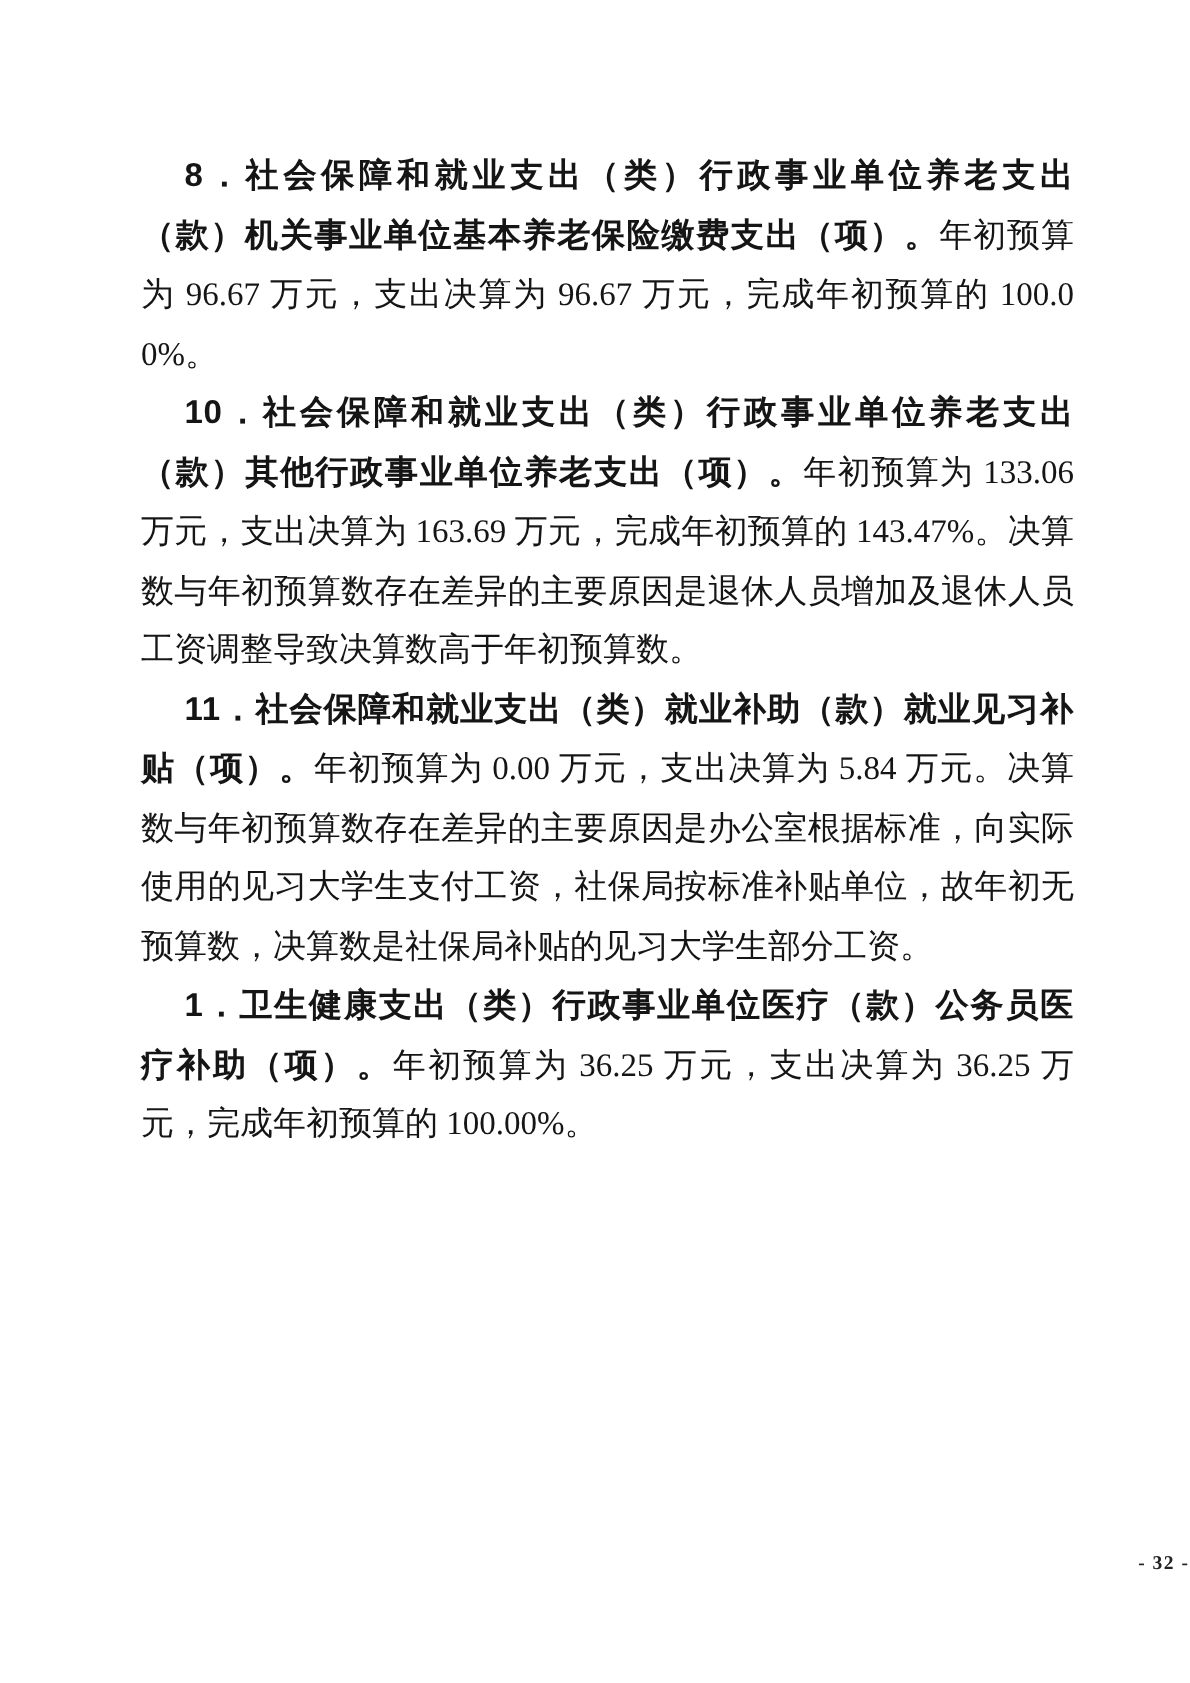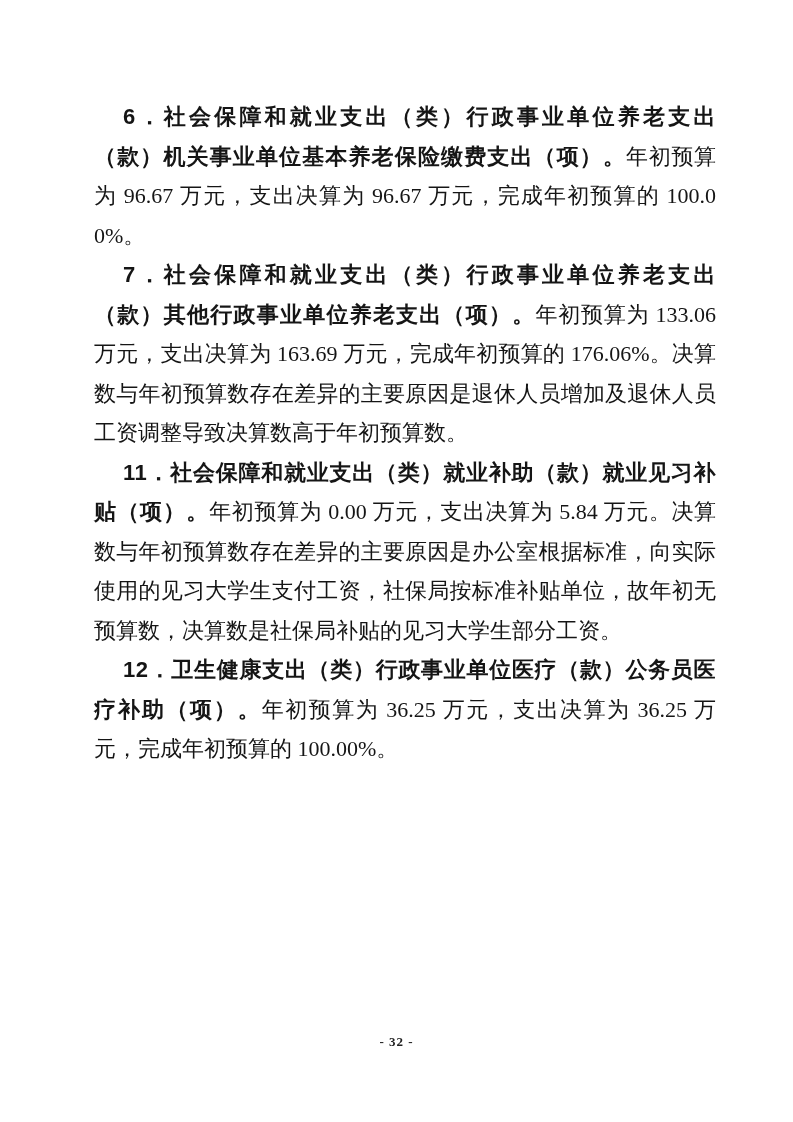--- a/index.html
+++ b/index.html
@@ -39,42 +39,42 @@
     letter-spacing: 0.5px;
   }
   .para .body-text {
     font-weight: 400;
   }
   .footer {
     position: absolute;
     left: 0;
     top: 1034px;
     width: 100%;
-    text-align: center;
+    text-align: right;
     font-family: "Liberation Serif", "DejaVu Serif", serif;
     font-size: 13px;
     font-weight: 600;
     color: #222222;
     letter-spacing: 1px;
   }
 </style>
 </head>
 <body>
 
 <div class="page">
 
   <div class="content">
 
-    <p class="para"><span class="lead">6．社会保障和就业支出（类）行政事业单位养老支出（款）机关事业单位基本养老保险缴费支出（项）。</span><span class="body-text">年初预算为 96.67 万元，支出决算为 96.67 万元，完成年初预算的 100.00%。</span></p>
+    <p class="para"><span class="lead">8．社会保障和就业支出（类）行政事业单位养老支出（款）机关事业单位基本养老保险缴费支出（项）。</span><span class="body-text">年初预算为 96.67 万元，支出决算为 96.67 万元，完成年初预算的 100.00%。</span></p>
 
-    <p class="para"><span class="lead">7．社会保障和就业支出（类）行政事业单位养老支出（款）其他行政事业单位养老支出（项）。</span><span class="body-text">年初预算为 133.06 万元，支出决算为 163.69 万元，完成年初预算的 176.06%。决算数与年初预算数存在差异的主要原因是退休人员增加及退休人员工资调整导致决算数高于年初预算数。</span></p>
+    <p class="para"><span class="lead">10．社会保障和就业支出（类）行政事业单位养老支出（款）其他行政事业单位养老支出（项）。</span><span class="body-text">年初预算为 133.06 万元，支出决算为 163.69 万元，完成年初预算的 143.47%。决算数与年初预算数存在差异的主要原因是退休人员增加及退休人员工资调整导致决算数高于年初预算数。</span></p>
 
     <p class="para"><span class="lead">11．社会保障和就业支出（类）就业补助（款）就业见习补贴（项）。</span><span class="body-text">年初预算为 0.00 万元，支出决算为 5.84 万元。决算数与年初预算数存在差异的主要原因是办公室根据标准，向实际使用的见习大学生支付工资，社保局按标准补贴单位，故年初无预算数，决算数是社保局补贴的见习大学生部分工资。</span></p>
 
 
 
-    <p class="para"><span class="lead">12．卫生健康支出（类）行政事业单位医疗（款）公务员医疗补助（项）。</span><span class="body-text">年初预算为 36.25 万元，支出决算为 36.25 万元，完成年初预算的 100.00%。</span></p>
+    <p class="para"><span class="lead">1．卫生健康支出（类）行政事业单位医疗（款）公务员医疗补助（项）。</span><span class="body-text">年初预算为 36.25 万元，支出决算为 36.25 万元，完成年初预算的 100.00%。</span></p>
 
   </div>
 
   <div class="footer">- 32 -</div>
 
 </div>
 
 </body></html>

